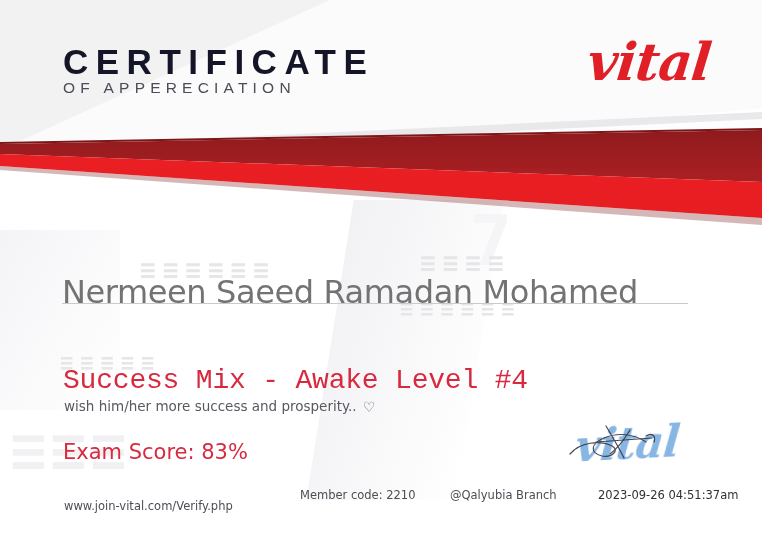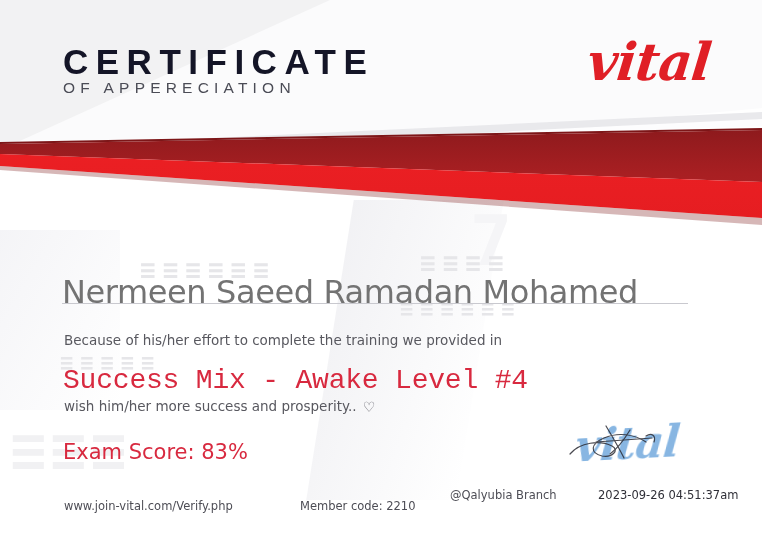--- a/index.html
+++ b/index.html
@@ -246,21 +246,20 @@
     color: #4d4d55;
     white-space: nowrap;
   }
   .member-code {
     position: absolute;
     left: 300px; top: 488px;
     font-family: "DejaVu Sans", sans-serif;
     font-size: 11.5px;
     color: #4d4d55;
     white-space: nowrap;
-    margin-top: 11px;
   }
   .branch-name {
     position: absolute;
     left: 450px; top: 488px;
     font-family: "DejaVu Sans", sans-serif;
     font-size: 11.5px;
     color: #4d4d55;
     white-space: nowrap;
   }
   .issued-timestamp {
@@ -326,21 +325,20 @@
   <div class="title-block">
     <div class="title-main">CERTIFICATE</div>
     <div class="title-sub">OF APPERECIATION</div>
   </div>
 
   <div class="brand-logo">vital</div>
 
   <div class="recipient-name">Nermeen Saeed Ramadan Mohamed</div>
   <div class="name-rule"></div>
 
-  <div class="reason-line">Because of his/her effort to complete the training we provided in</div>
   <div class="course-name">Success Mix - Awake Level #4</div>
 
   <div class="wish-line">
     <span>wish him/her more success and prosperity..</span><span class="heart-icon">♡</span>
   </div>
 
   <div class="exam-score">Exam Score: 83%</div>
 
   <div class="stamp">
     <div class="stamp-word">vital</div>

